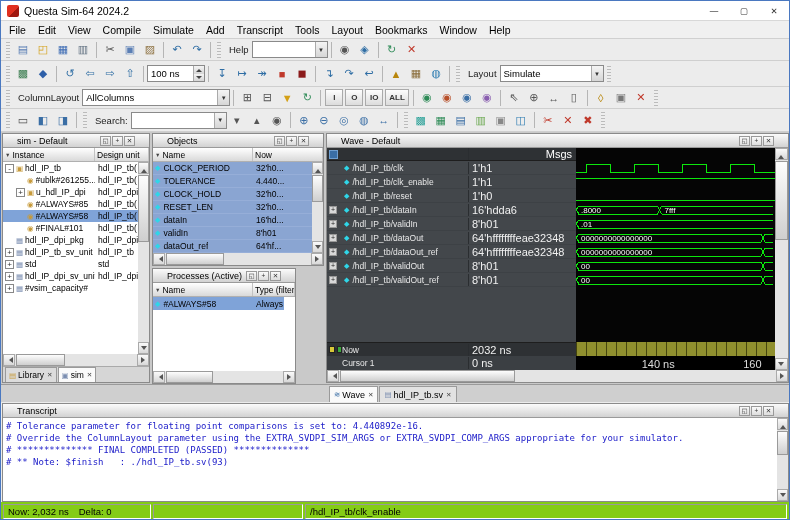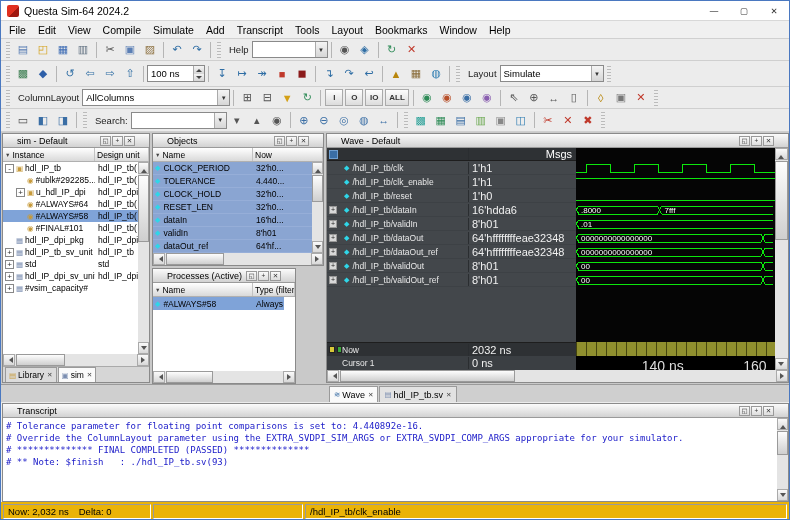--- a/index.html
+++ b/index.html
@@ -104,37 +104,37 @@
   .wnow,.wcur{height:14px;display:flex;align-items:center;flex:none;}
   .wnow{background:#2e3134;border-top:1px solid #1e1e1e;}
   .wcur{background:#3b3f43;}
   .mini{width:7px;height:7px;margin-left:2px;border:1px solid #222;}
   .mini.y{background:#d8c838;}
   .mini.g{background:#3aa83a;}
   .wave-canvas{position:absolute;left:249px;top:0;bottom:0;right:13px;background:#050505;overflow:hidden;}
   .timeband{position:absolute;left:0;right:0;bottom:14px;height:14px;background:#8f8f2e;
             background-image:repeating-linear-gradient(90deg,#44440e 0 1px,transparent 1px 10px);}
   .timelabels{position:absolute;left:0;right:0;bottom:0;height:14px;background:#000;}
-  .tlab{position:absolute;top:2px;color:#ddd;font-size:14px;}
+  .tlab{position:absolute;top:2px;color:#ddd;font-size:11px;}
   .wave-vscroll{position:absolute;right:0;top:0;bottom:0;width:13px;background:#e4e4e4;}
   .wave-vscroll .sb.v{position:static;width:13px;height:100%;}
   
   .doctabs{position:absolute;left:0;top:383px;width:790px;height:18px;background:#cfcfcf;border-top:1px solid #9a9a9a;
            display:flex;align-items:flex-end;}
   .dtabs{position:absolute;left:328px;bottom:0;display:flex;align-items:flex-end;}
   .dtab{height:16px;display:flex;align-items:center;padding:0 4px;border:1px solid #9a9a9a;border-bottom:none;
         background:#e2e2e2;font-size:9px;margin-right:1px;white-space:nowrap;}
   .dtab.active{background:#fafafa;}
   
   .transcript{position:absolute;left:1px;top:402px;width:787px;height:99px;}
   .tbody{flex:1;background:#fff;position:relative;overflow:hidden;padding:2px 14px 0 3px;}
   .tline{font-family:"DejaVu Sans Mono",monospace;font-size:9px;line-height:12px;color:#1a1ac8;white-space:pre;}
   .tvs{top:0;bottom:0;}
   
-  .statusbar{position:absolute;left:0;top:501px;width:790px;height:19px;background:#eab308;display:flex;align-items:center;padding:0 2px;}
+  .statusbar{position:absolute;left:0;top:501px;width:790px;height:19px;background:#84cc16;display:flex;align-items:center;padding:0 2px;}
   .scell{height:15px;border:1px solid;border-color:#9a9a9a #ffffff #ffffff #9a9a9a;display:flex;align-items:center;
          font-size:9.5px;padding:0 4px;margin-right:2px;white-space:nowrap;overflow:hidden;}
   .scell .gap{width:10px;}
   .sc1{width:148px;} .sc2{width:150px;} .sc3{flex:1;}
   
   #simPanel{left:1px;top:1px;width:148px;height:250px;}
   #objPanel{left:151px;top:1px;width:172px;height:133px;}
   #procPanel{left:151px;top:136px;width:144px;height:116px;}
   #wavePanel{left:325px;top:1px;width:463px;height:250px;}
 </style>
@@ -329,37 +329,37 @@
               <span class="exp">-</span>
               <span class="nico" style="color: rgb(199, 154, 58);">▣</span>
               <span class="nlab">hdl_IP_tb</span>
             </div>
             <div class="tc2">hdl_IP_tb(</div>
           </div>
           <div class="trow">
             <div class="tc1" style="padding-left: 13px;">
               <span class="noexp"></span>
               <span class="nico" style="color: rgb(199, 154, 58);">◉</span>
-              <span class="nlab">#ublk#292285...</span>
+              <span class="nlab">#ublk#261255...</span>
             </div>
             <div class="tc2">hdl_IP_tb(</div>
           </div>
           <div class="trow">
             <div class="tc1" style="padding-left: 13px;">
               <span class="exp">+</span>
               <span class="nico" style="color: rgb(199, 154, 58);">▣</span>
               <span class="nlab">u_hdl_IP_dpi</span>
             </div>
             <div class="tc2">hdl_IP_dpi(</div>
           </div>
           <div class="trow">
             <div class="tc1" style="padding-left: 13px;">
               <span class="noexp"></span>
               <span class="nico" style="color: rgb(199, 154, 58);">◉</span>
-              <span class="nlab">#ALWAYS#64</span>
+              <span class="nlab">#ALWAYS#85</span>
             </div>
             <div class="tc2">hdl_IP_tb(</div>
           </div>
           <div class="trow sel">
             <div class="tc1" style="padding-left: 13px;">
               <span class="noexp"></span>
               <span class="nico" style="color: rgb(199, 154, 58);">◉</span>
               <span class="nlab">#ALWAYS#58</span>
             </div>
             <div class="tc2">hdl_IP_tb(</div>

